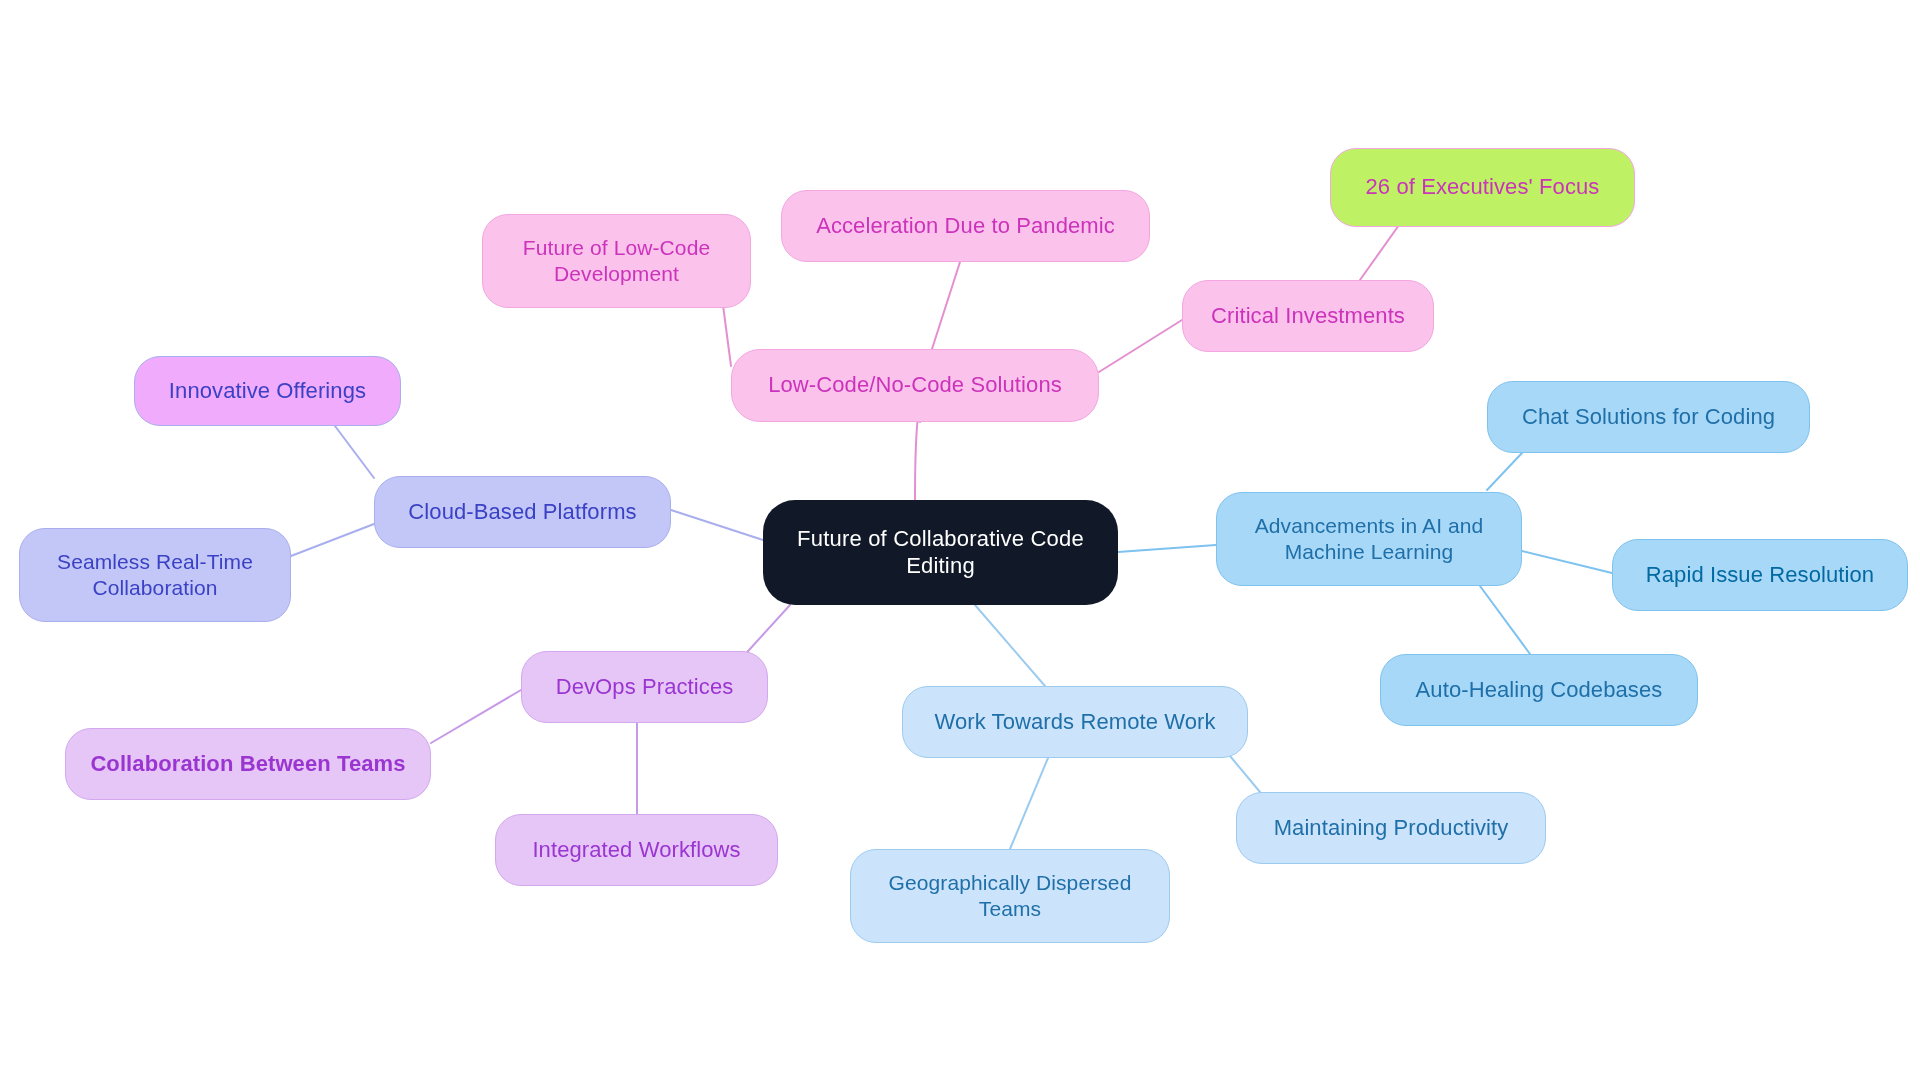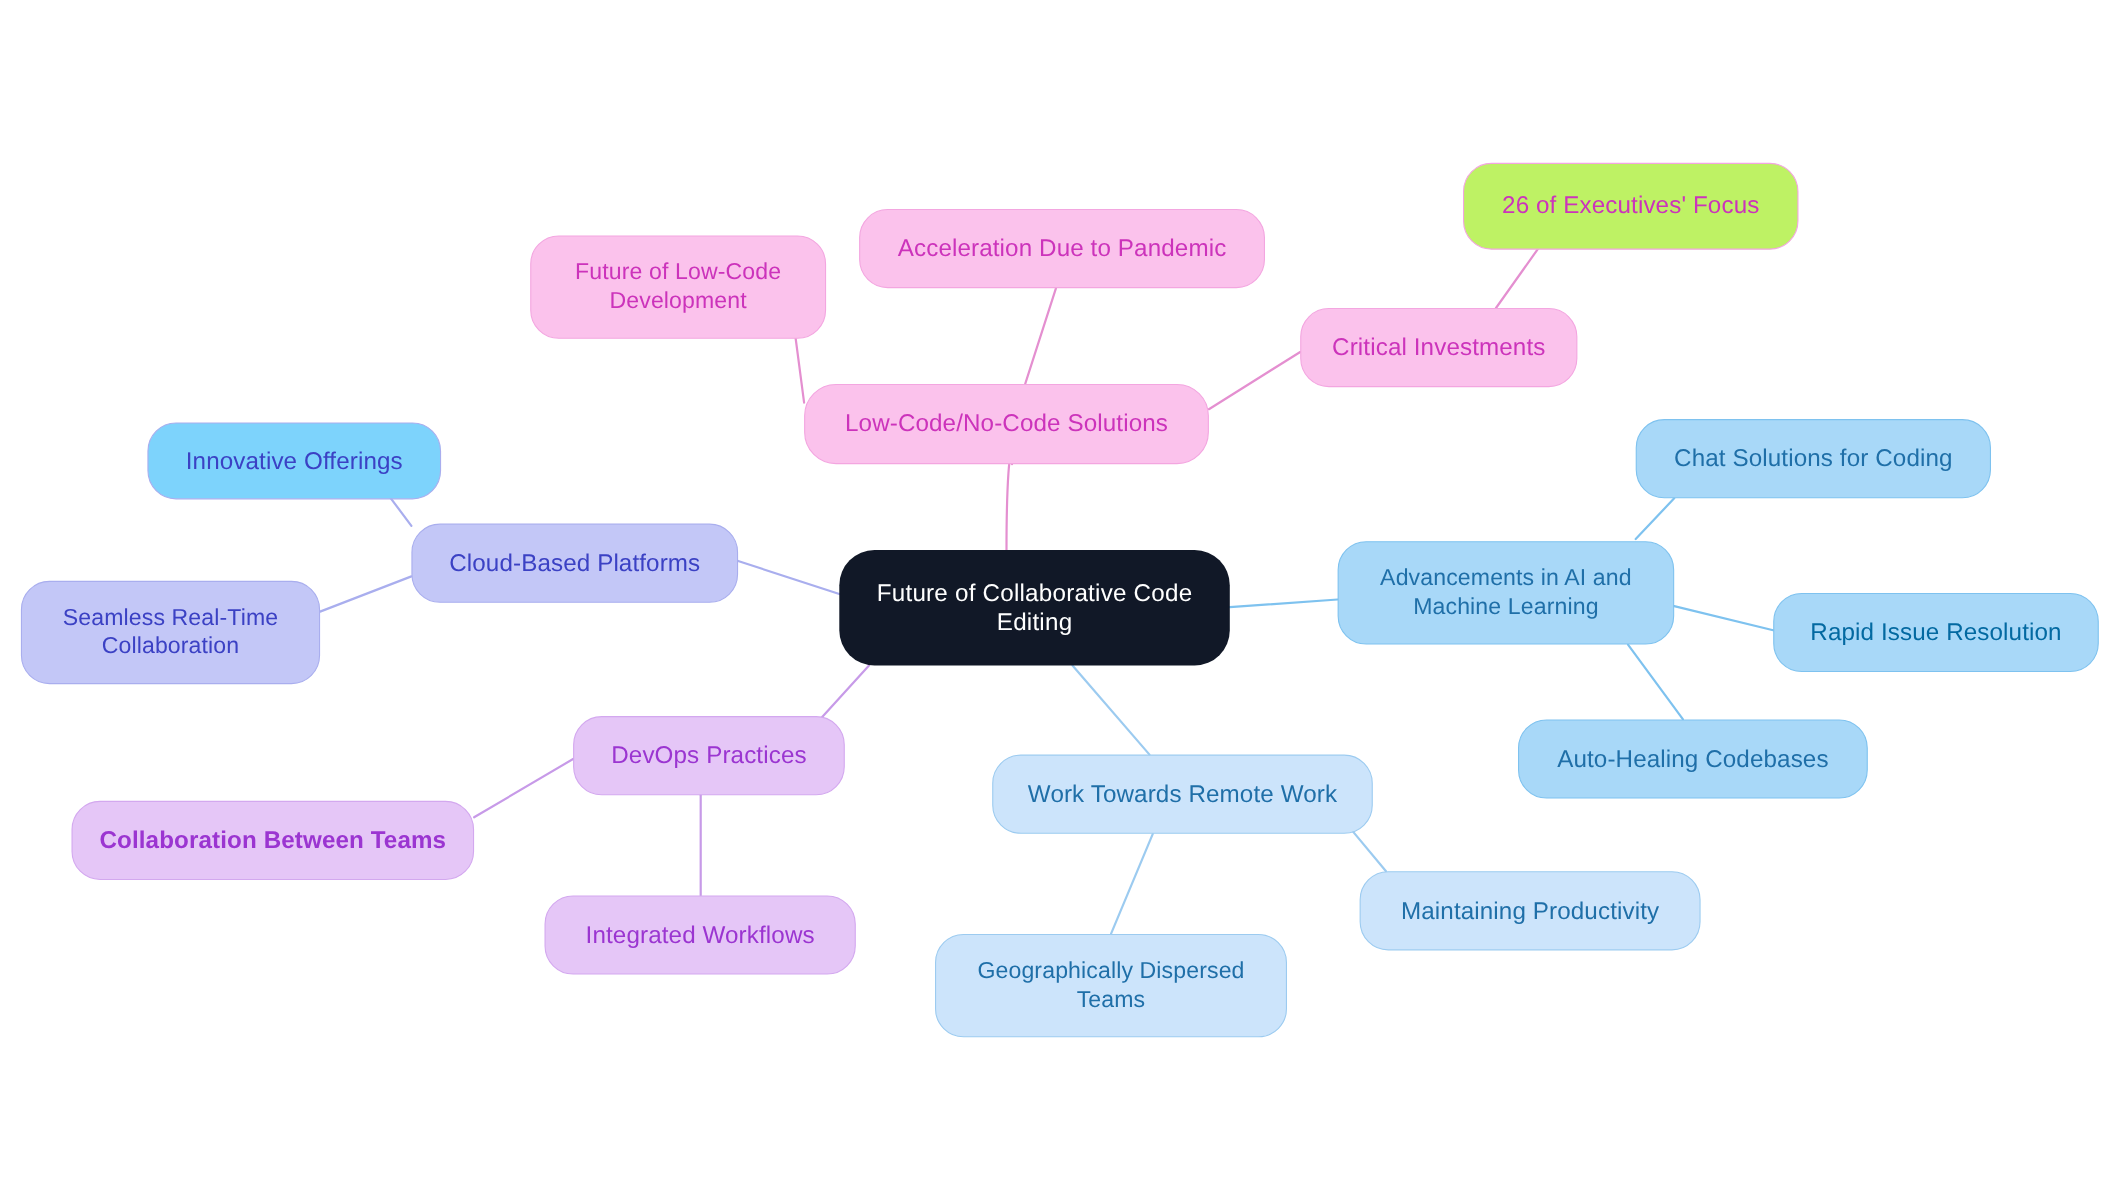--- a/index.html
+++ b/index.html
@@ -77,19 +77,19 @@
       <div class="mm-node" style="left: 1182px; top: 280px; width: 252px; height: 72px; font-size: 22px; background: rgb(251, 194, 236); color: rgb(204, 51, 187); border-color: rgb(243, 166, 224);">Critical Investments</div>
       <div class="mm-node" style="left: 1330px; top: 148px; width: 305px; height: 79px; font-size: 22px; background: #bef264; color: rgb(204, 51, 187); border-color: rgb(243, 166, 224);">26 of Executives' Focus</div>
       <div class="mm-node" style="left: 1216px; top: 492px; width: 306px; height: 94px; font-size: 21px; background: rgb(168, 216, 248); color: rgb(31, 111, 168); border-color: rgb(126, 194, 239);">Advancements in AI and Machine Learning</div>
       <div class="mm-node" style="left: 1487px; top: 381px; width: 323px; height: 72px; font-size: 22px; background: rgb(168, 216, 248); color: rgb(31, 111, 168); border-color: rgb(126, 194, 239);">Chat Solutions for Coding</div>
       <div class="mm-node" style="left: 1612px; top: 539px; width: 296px; height: 72px; font-size: 22px; background: rgb(168, 216, 248); color: #0369a1; border-color: rgb(126, 194, 239);">Rapid Issue Resolution</div>
       <div class="mm-node" style="left: 1380px; top: 654px; width: 318px; height: 72px; font-size: 22px; background: rgb(168, 216, 248); color: rgb(31, 111, 168); border-color: rgb(126, 194, 239);">Auto-Healing Codebases</div>
       <div class="mm-node" style="left: 902px; top: 686px; width: 346px; height: 72px; font-size: 22px; background: rgb(204, 228, 251); color: rgb(31, 111, 168); border-color: rgb(156, 203, 240);">Work Towards Remote Work</div>
       <div class="mm-node" style="left: 850px; top: 849px; width: 320px; height: 94px; font-size: 21px; background: rgb(204, 228, 251); color: rgb(31, 111, 168); border-color: rgb(156, 203, 240);">Geographically Dispersed Teams</div>
       <div class="mm-node" style="left: 1236px; top: 792px; width: 310px; height: 72px; font-size: 22px; background: rgb(204, 228, 251); color: rgb(31, 111, 168); border-color: rgb(156, 203, 240);">Maintaining Productivity</div>
       <div class="mm-node" style="left: 374px; top: 476px; width: 297px; height: 72px; font-size: 22px; background: rgb(195, 199, 247); color: rgb(59, 65, 196); border-color: rgb(169, 174, 238);">Cloud-Based Platforms</div>
-      <div class="mm-node" style="left: 134px; top: 356px; width: 267px; height: 70px; font-size: 22px; background: #7dd3fc; color: rgb(59, 65, 196); border-color: rgb(169, 174, 238); margin-top: 28px;">Innovative Offerings</div>
+      <div class="mm-node" style="left: 134px; top: 356px; width: 267px; height: 70px; font-size: 22px; background: #f0abfc; color: rgb(59, 65, 196); border-color: rgb(169, 174, 238);">Innovative Offerings</div>
       <div class="mm-node" style="left: 19px; top: 528px; width: 272px; height: 94px; font-size: 21px; background: rgb(195, 199, 247); color: rgb(59, 65, 196); border-color: rgb(169, 174, 238);">Seamless Real-Time Collaboration</div>
       <div class="mm-node" style="left: 521px; top: 651px; width: 247px; height: 72px; font-size: 22px; background: rgb(229, 198, 247); color: rgb(155, 53, 209); border-color: rgb(211, 168, 239);">DevOps Practices</div>
       <div class="mm-node" style="left: 65px; top: 728px; width: 366px; height: 72px; font-size: 22px; background: rgb(229, 198, 247); color: rgb(155, 53, 209); border-color: rgb(211, 168, 239); font-weight: bold;">Collaboration Between Teams</div>
       <div class="mm-node" style="left: 495px; top: 814px; width: 283px; height: 72px; font-size: 22px; background: rgb(229, 198, 247); color: rgb(155, 53, 209); border-color: rgb(211, 168, 239);">Integrated Workflows</div>
     </div>
 </div>
 
 </body></html>

